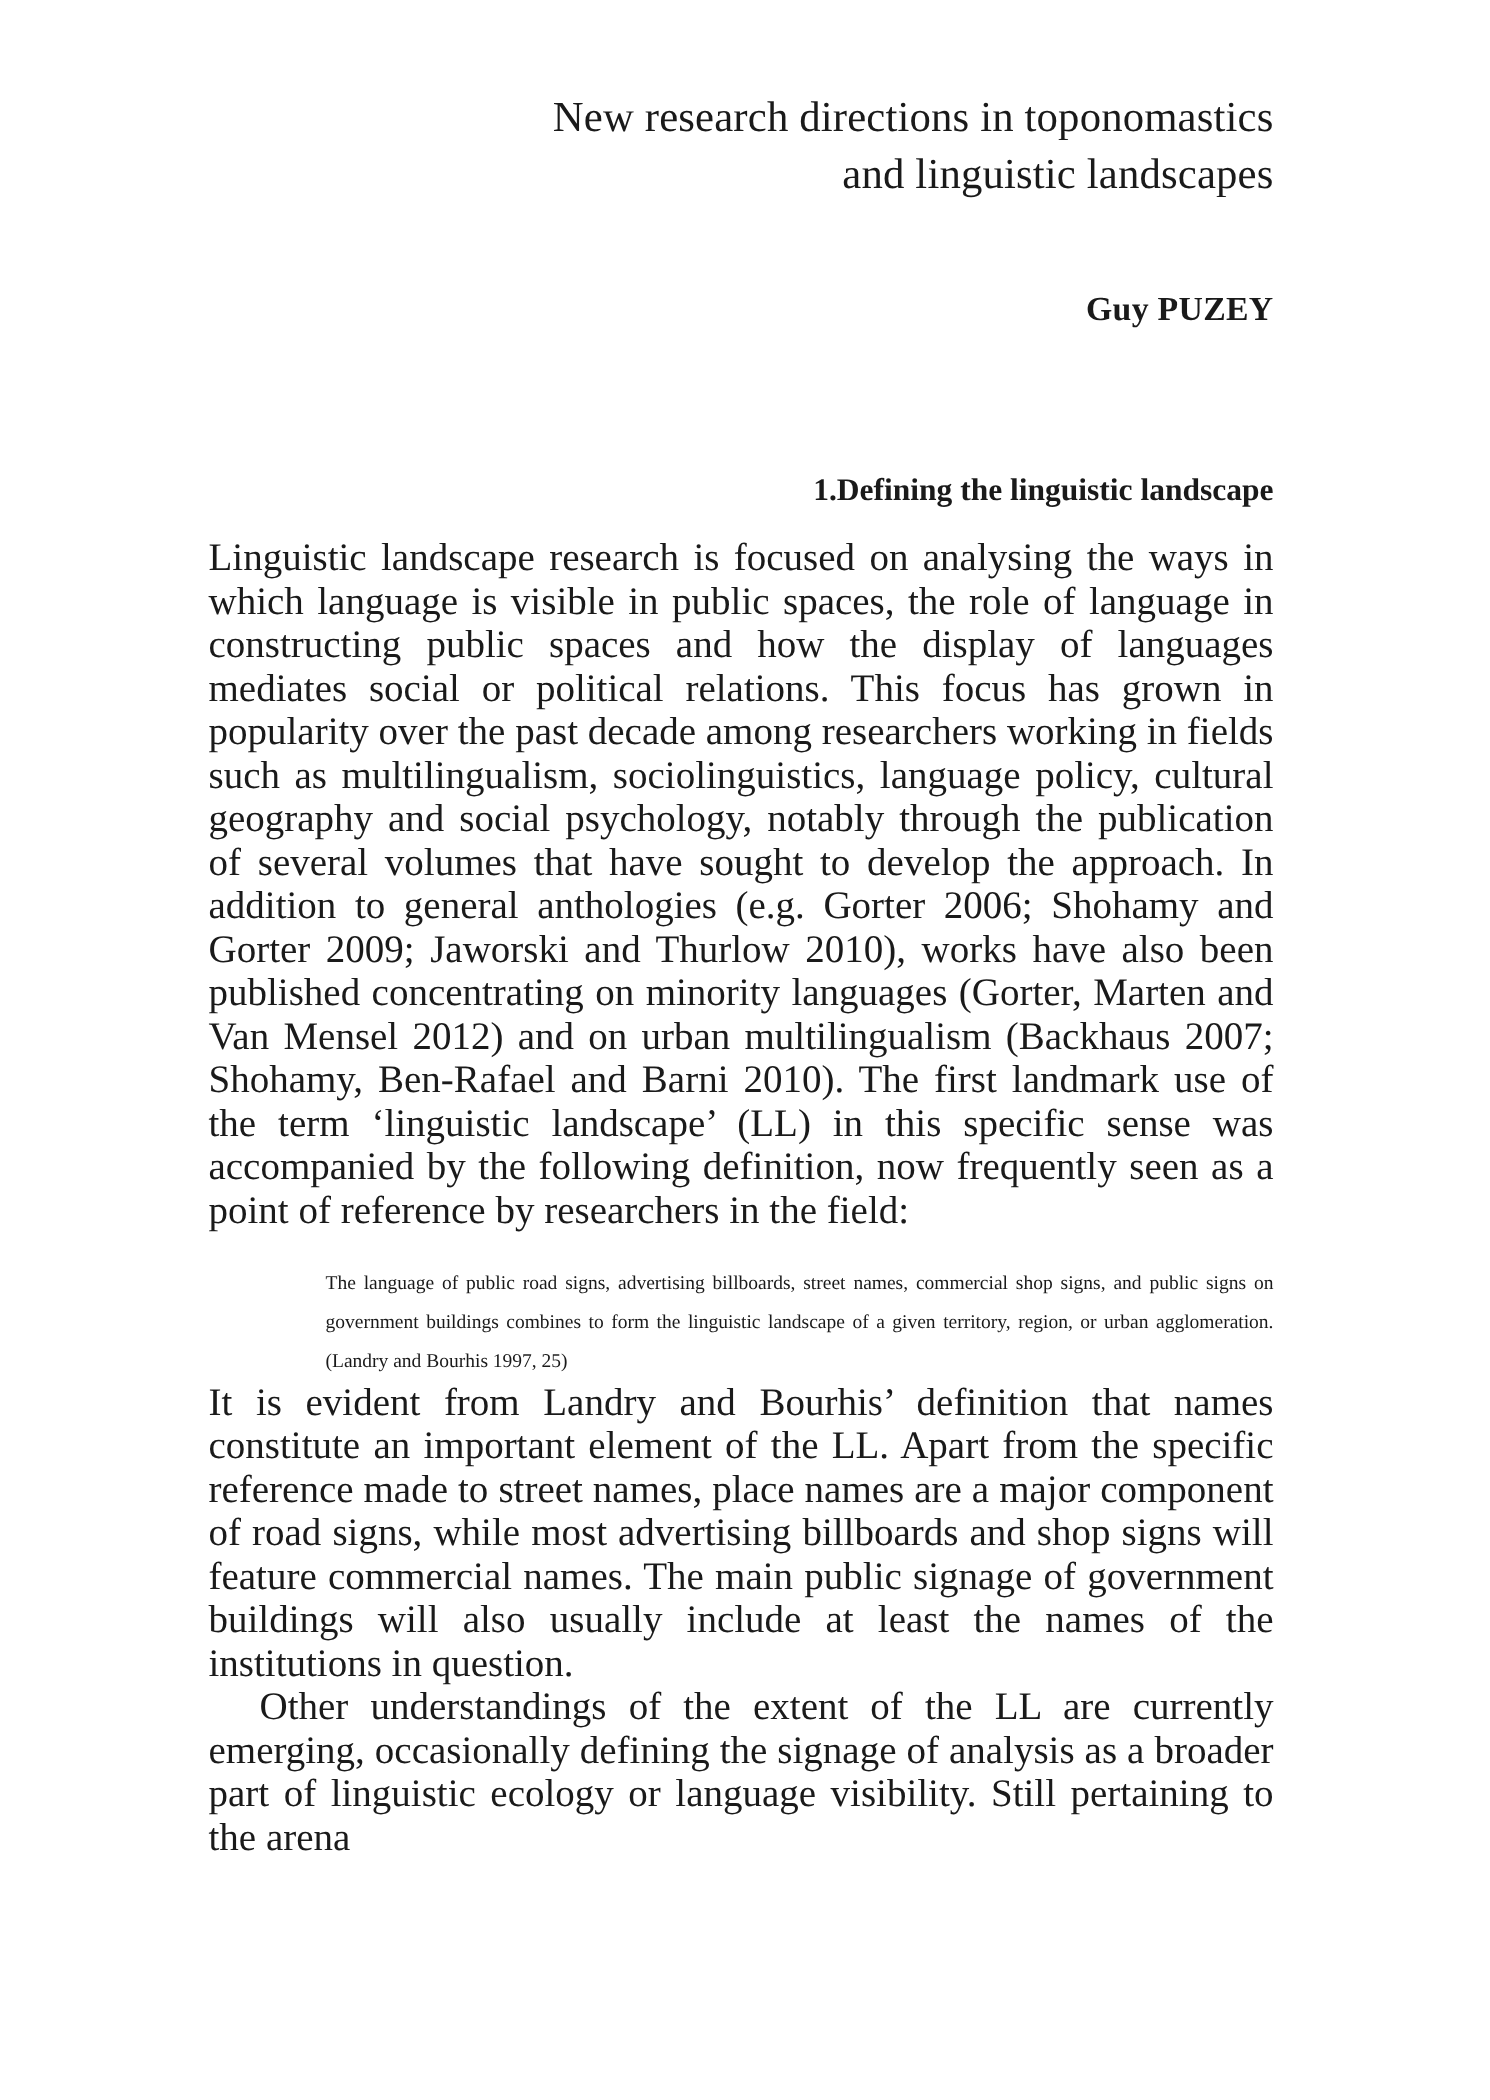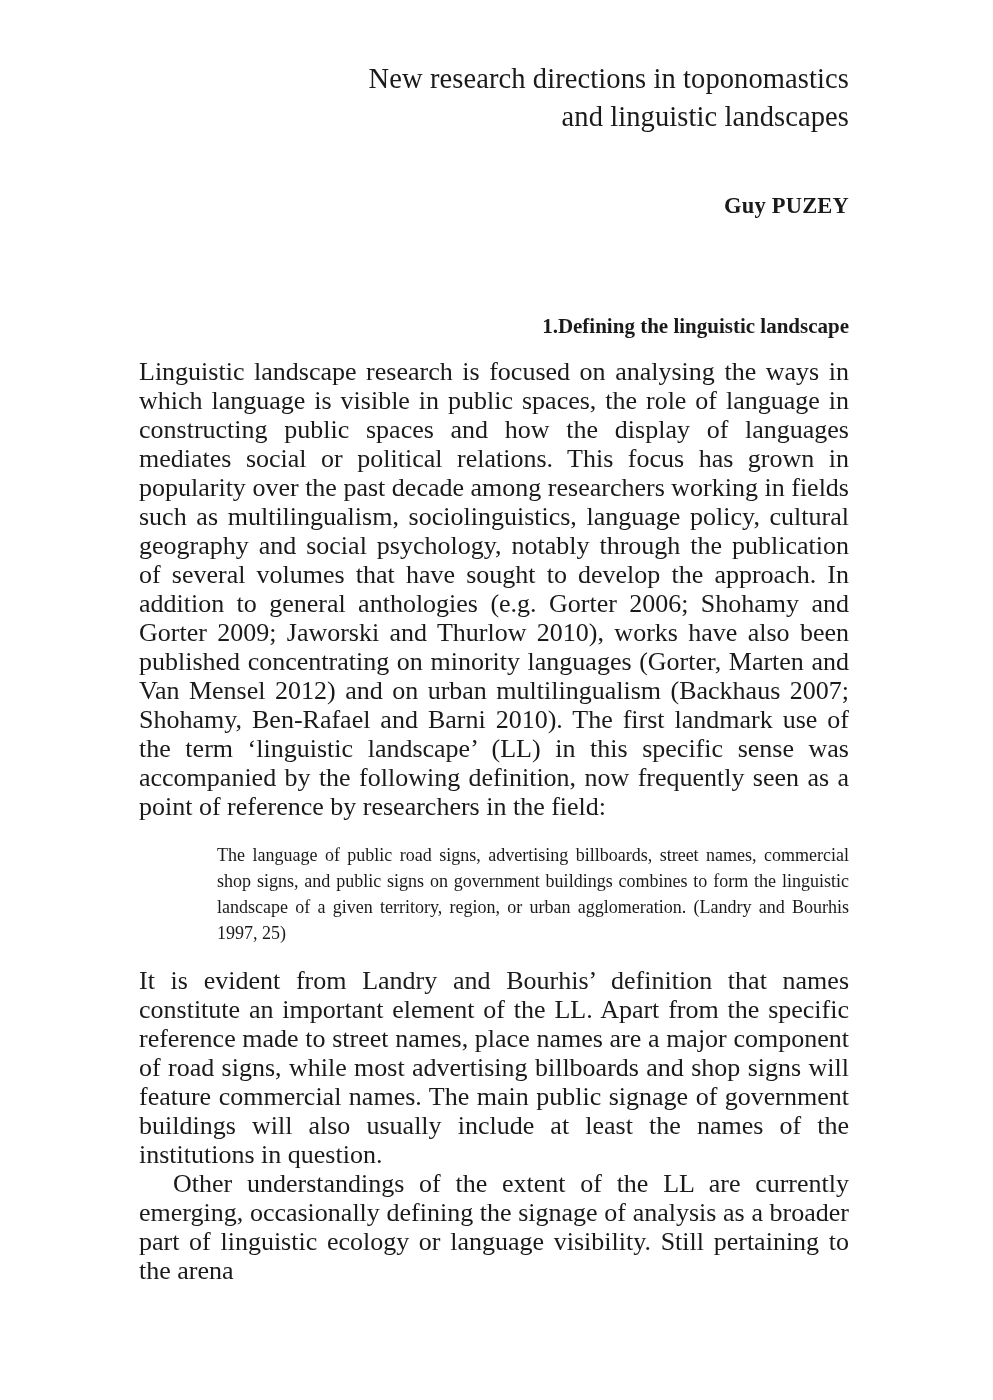--- a/index.html
+++ b/index.html
@@ -71,28 +71,27 @@
     margin: 0;
     hyphens: none;
   }
   .body-para.first {
     margin-top: 18px;
   }
   .body-para.indent-first {
     text-indent: 34px;
   }
   .body-para.after-quote {
-    margin-top: 20px;
   }
 
   
   .block-quote {
     margin: 21px 0 0 0;
     padding-left: 78px;
-    font-size: 18px;
+    font-size: 13px;
     line-height: 26px;
     text-align: justify;
     text-justify: inter-word;
   }
 
   
   .footer-rule {
     position: absolute;
     left: 139px;
     top: 1286px;

